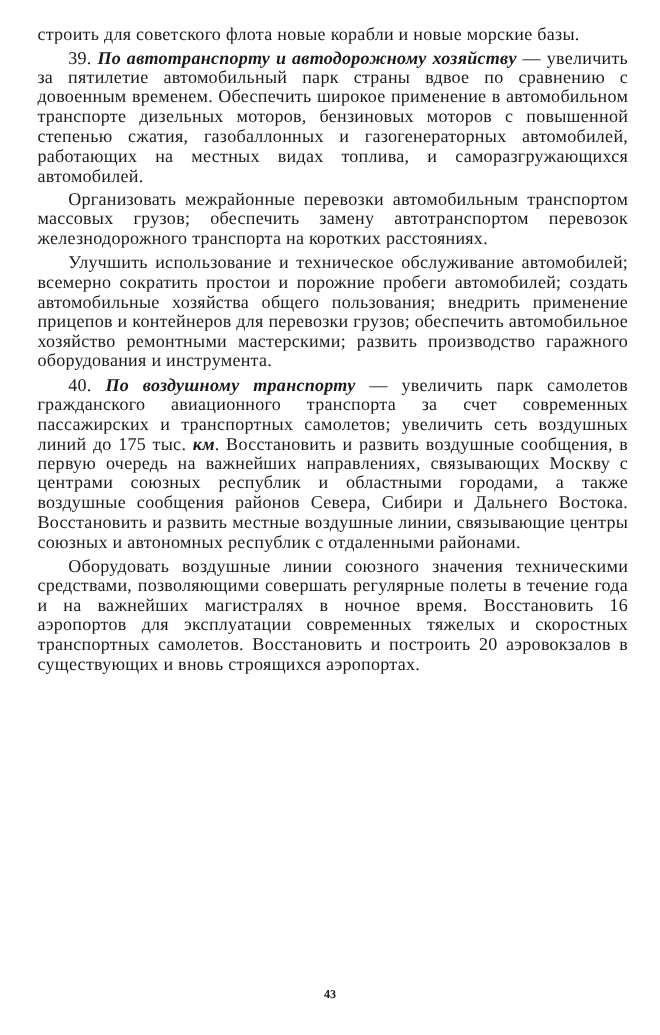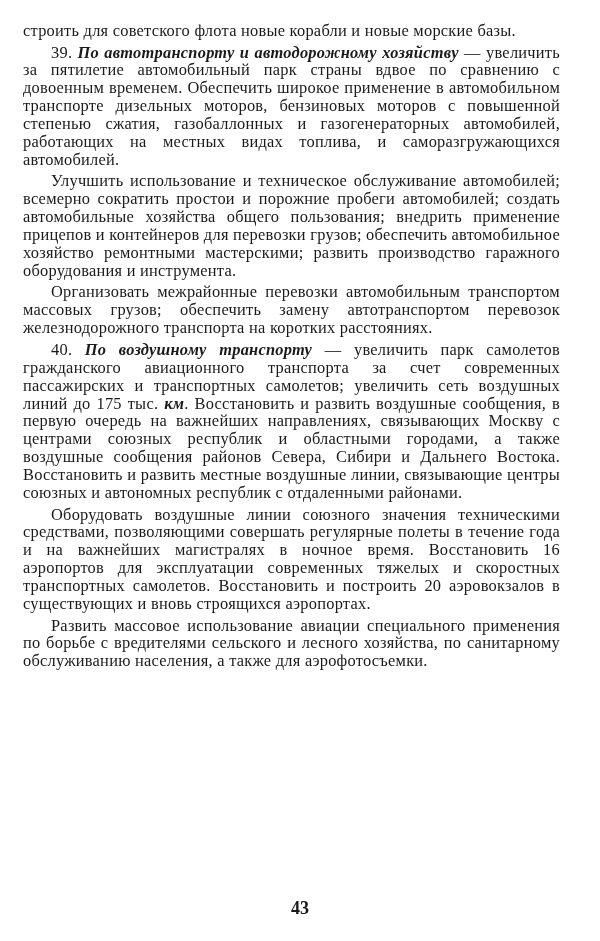--- a/index.html
+++ b/index.html
@@ -1,19 +1,19 @@
 <!DOCTYPE html>
 <html><head>
 <meta charset="utf-8">
 <style>
   html, body { margin: 0; padding: 0; background: #ffffff; }
   body { width: 600px; height: 941px; overflow: hidden; position: relative; }
   .page {
     position: absolute;
-    left: 23px;
+    left: 34px;
     top: 22px;
     width: 537px;
     font-family: "Liberation Serif", "DejaVu Serif", serif;
     font-size: 16.4px;
     line-height: 17.9px;
     color: #1a1a1a;
     letter-spacing: 0.25px;
   }
   .page p {
     margin: 0 0 3.6px 0;
@@ -24,31 +24,30 @@
   }
   .page p.cont { text-indent: 0; }
   .page i { font-style: italic; font-weight: bold; }
   .page-number {
     position: absolute;
     left: 0;
     width: 600px;
     top: 898px;
     text-align: center;
     font-family: "Liberation Serif", "DejaVu Serif", serif;
-    font-size: 18px;
+    font-size: 11px;
     font-weight: bold;
     color: #1a1a1a;
   }
 </style>
 </head>
 <body>
 
 <div class="page">
   <p class="cont">строить&nbsp;для советского флота новые корабли и новые морские базы.</p>
   <p><span>39. </span><i>По автотранспорту и автодорожному хозяйству</i> — увели­чить за пятилетие автомобильный парк страны вдвое по сравне­нию с довоенным временем. Обеспечить широкое применение в автомобильном транспорте дизельных моторов, бензиновых мото­ров с повышенной степенью сжатия, газобаллонных и газогене­раторных автомобилей, работающих на местных видах топлива, и саморазгружающихся автомобилей.</p>
+  <p>Организовать межрайонные перевозки автомобильным транс­портом массовых грузов; обеспечить замену автотранспортом перевозок железнодорожного транспорта на коротких расстоя­ниях.</p>
   <p>Улучшить использование и техническое обслуживание авто­мобилей; всемерно сократить простои и порожние пробеги авто­мобилей; создать автомобильные хозяйства общего пользования; внедрить применение прицепов и контейнеров для перевозки гру­зов; обеспечить автомобильное хозяйство ремонтными мастер­скими; развить производство гаражного оборудования и инстру­мента.</p>
-  <p>Организовать межрайонные перевозки автомобильным транс­портом массовых грузов; обеспечить замену автотранспортом перевозок железнодорожного транспорта на коротких расстоя­ниях.</p>
   <p><span>40. </span><i>По воздушному транспорту</i> — увеличить парк самолетов гражданского авиационного транспорта за счет современных пассажирских и транспортных самолетов; увеличить сеть воз­душных линий до 175 тыс. <i>км</i>. Восстановить и развить воздуш­ные сообщения, в первую очередь на важнейших направлениях, связывающих Москву с центрами союзных республик и област­ными городами, а также воздушные сообщения районов Се­вера, Сибири и Дальнего Востока. Восстановить и развить мест­ные воздушные линии, связывающие центры союзных и авто­номных республик с отдаленными районами.</p>
   <p>Оборудовать воздушные линии союзного значения техниче­скими средствами, позволяющими совершать регулярные полеты в течение года и на важнейших магистралях в ночное время. Восстановить 16 аэропортов для эксплуатации современных тя­желых и скоростных транспортных самолетов. Восстановить и построить 20 аэровокзалов в существующих и вновь строящихся аэропортах.</p>
-  <p>Развить массовое использование авиации специального при­менения по борьбе с вредителями сельского и лесного хозяйства, по санитарному обслуживанию населения, а также для аэрофо­тосъемки.</p>
 </div>
 
 <div class="page-number">43</div>
 
 </body></html>

